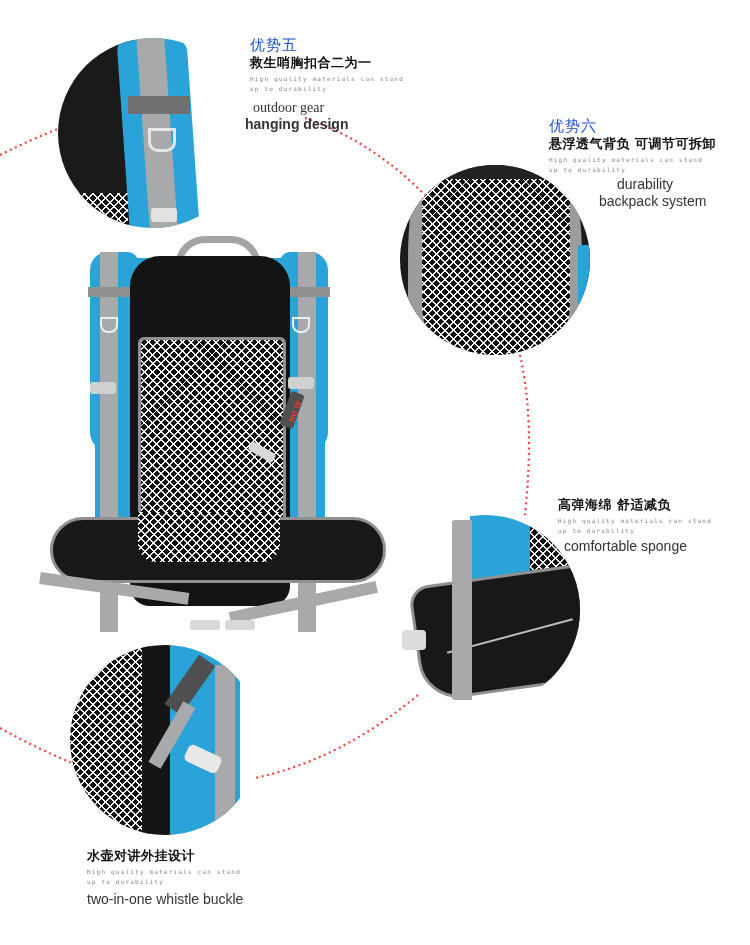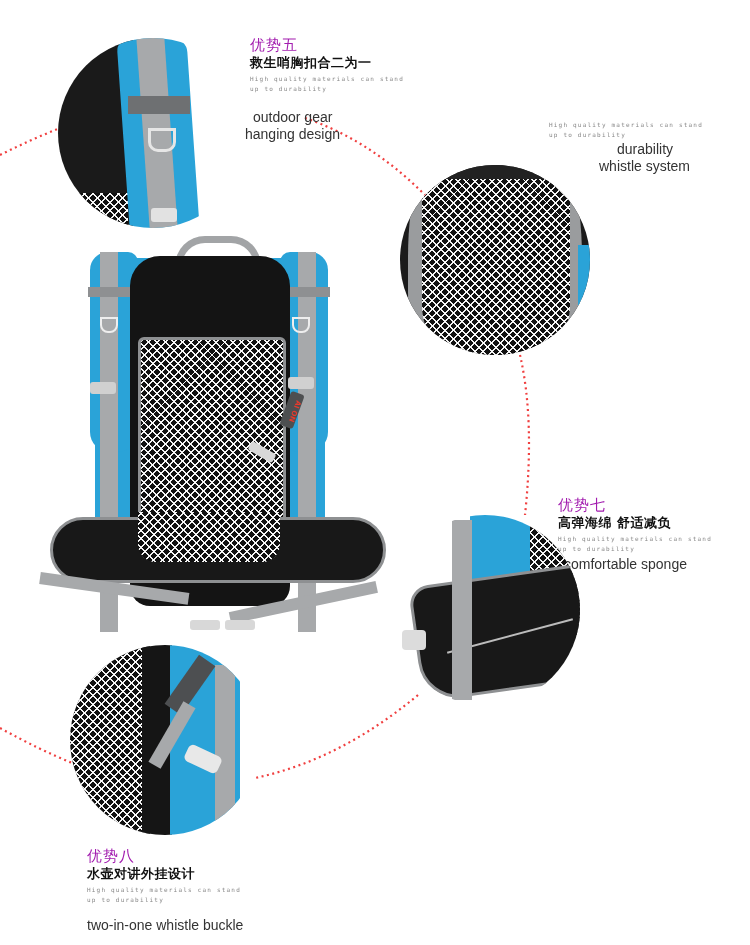--- a/index.html
+++ b/index.html
@@ -1,19 +1,19 @@
 <!DOCTYPE html>
 <html><head>
 <meta charset="utf-8">
 <style>
   html, body { margin:0; padding:0; background:#ffffff; }
   body { width:750px; height:945px; position:relative; overflow:hidden;
          font-family:"DejaVu Sans", "Liberation Sans", sans-serif; }
   .abs { position:absolute; }
-  .feat-num { color:#a21caf; font-size:15px; line-height:18px; letter-spacing:1px; font-weight:normal; }
+  .feat-num { color:#1d4ed8; font-size:15px; line-height:18px; letter-spacing:1px; font-weight:normal; }
   .feat-cn { color:#111; font-size:13px; font-weight:bold; line-height:17px; letter-spacing:0.5px; white-space:nowrap; }
   .feat-sub { color:#888; font-size:6px; line-height:10px; letter-spacing:1.2px; font-family:"DejaVu Sans Mono", monospace; width:160px; }
   .feat-en { color:#333; font-size:14px; line-height:17px; font-family:"Liberation Sans", sans-serif; }
   .circle { border-radius:50%; overflow:hidden; }
   .mesh {
     background-color:#111;
     background-image:
       repeating-linear-gradient(45deg, rgba(255,255,255,0.95) 0 1.4px, transparent 1.4px 6px),
       repeating-linear-gradient(-45deg, rgba(255,255,255,0.95) 0 1.4px, transparent 1.4px 6px);
   }
@@ -45,28 +45,30 @@
   <div class="abs grey-strap" style="left:85px;top:0;width:28px;height:190px;transform:skewX(4deg);"></div>
   <div class="abs" style="left:70px;top:58px;width:62px;height:18px;background:#6e7072;"></div>
   <div class="abs" style="left:90px;top:90px;width:22px;height:18px;border:3px solid #e6e6e6;border-radius:0 0 10px 10px;"></div>
   <div class="abs" style="left:93px;top:170px;width:26px;height:14px;background:#e2e2e2;border-radius:3px;"></div>
 </div>
 
 <div class="abs" style="left:250px;top:36px;">
   <div class="feat-num">优势五</div>
   <div class="feat-cn">救生哨胸扣合二为一</div>
   <div class="feat-sub" style="margin-top:3px;">High quality materials can stand up to durability</div>
-  <div class="feat-en" style="margin-left:3px;margin-top:15px;">outdoor gear</div>
-  <div class="feat-en" style="margin-left:-5px;">hanging design</div>
+  <div class="feat-en" style="margin-left:3px;margin-top:5px;font-family:Liberation Serif, serif;">outdoor gear</div>
+  <div class="feat-en" style="margin-left:-5px;font-weight:bold;">hanging design</div>
 </div>
 
 <div class="abs" style="left:549px;top:117px;">
+  <div class="feat-num">优势六</div>
+  <div class="feat-cn">悬浮透气背负 可调节可拆卸</div>
   <div class="feat-sub" style="margin-top:3px;">High quality materials can stand up to durability</div>
   <div class="feat-en" style="margin-left:68px;margin-top:1px;">durability</div>
-  <div class="feat-en" style="margin-left:50px;">whistle system</div>
+  <div class="feat-en" style="margin-left:50px;">backpack system</div>
 </div>
 
 <div class="abs circle" style="left:400px;top:165px;width:190px;height:190px;background:#1b1b1b;">
   <div class="abs" style="left:0;top:0;width:190px;height:20px;background:#222;"></div>
   <div class="abs" style="left:8px;top:30px;width:22px;height:160px;background:#9a9c9e;border-radius:40%;"></div>
   <div class="abs" style="left:160px;top:30px;width:22px;height:160px;background:#9a9c9e;border-radius:40%;"></div>
   <div class="abs" style="left:178px;top:80px;width:14px;height:60px;background:#2aa3d8;"></div>
   <div class="abs mesh" style="left:22px;top:14px;width:148px;height:180px;border-radius:10px 10px 30% 30%;"></div>
 </div>
 
@@ -100,21 +102,20 @@
   <div class="abs" style="left:160px;top:388px;width:30px;height:10px;background:#d8d8d8;border-radius:3px;"></div>
   <div class="abs" style="left:195px;top:388px;width:30px;height:10px;background:#d8d8d8;border-radius:3px;"></div>
   <div class="abs" style="left:60px;top:150px;width:26px;height:12px;background:#d0d0d0;border-radius:3px;"></div>
   <div class="abs" style="left:258px;top:145px;width:26px;height:12px;background:#d0d0d0;border-radius:3px;"></div>
   <div class="abs" style="left:218px;top:215px;width:28px;height:10px;background:#d8d8d8;border-radius:3px;transform:rotate(30deg);"></div>
 
   <div class="abs" style="left:255px;top:160px;width:14px;height:36px;background:#4d4f51;border-radius:3px;transform:rotate(20deg);color:#e53b2e;font-size:7px;writing-mode:vertical-rl;text-align:center;font-weight:bold;">AI ON</div>
 </div>
 
 <div class="abs" style="left:558px;top:496px;">
-  <div class="feat-num">优势七</div>
   <div class="feat-cn">高弹海绵 舒适减负</div>
   <div class="feat-sub" style="margin-top:3px;">High quality materials can stand up to durability</div>
   <div class="feat-en" style="margin-left:6px;margin-top:2px;">comfortable sponge</div>
 </div>
 
 <div class="abs circle" style="left:390px;top:515px;width:190px;height:190px;background:#ffffff;">
   <div class="abs blue" style="left:80px;top:0;width:60px;height:70px;"></div>
   <div class="abs mesh" style="left:140px;top:0;width:60px;height:120px;"></div>
   <div class="abs" style="left:25px;top:60px;width:170px;height:110px;background:#181818;border:3px solid #8e9092;border-radius:20px 0 0 40px;transform:rotate(-8deg);"></div>
   <div class="abs" style="left:55px;top:120px;width:130px;height:2px;background:#bcbcbc;transform:rotate(-15deg);"></div>
@@ -127,17 +128,16 @@
   <div class="abs" style="left:72px;top:0;width:30px;height:190px;background:#151515;"></div>
   <div class="abs blue" style="left:100px;top:0;width:70px;height:190px;"></div>
   <div class="abs grey-strap" style="left:145px;top:20px;width:20px;height:170px;"></div>
   <div class="abs" style="left:110px;top:10px;width:20px;height:60px;background:#4d4f51;transform:rotate(35deg);"></div>
   <div class="abs grey-strap" style="left:95px;top:55px;width:14px;height:70px;transform:rotate(30deg);"></div>
   <div class="abs" style="left:115px;top:105px;width:36px;height:18px;background:#e8e8e8;border-radius:5px;transform:rotate(25deg);"></div>
 
 </div>
 
 <div class="abs" style="left:87px;top:847px;">
-  <div class="feat-num">优势八</div>
   <div class="feat-cn">水壶对讲外挂设计</div>
   <div class="feat-sub" style="margin-top:3px;">High quality materials can stand up to durability</div>
-  <div class="feat-en" style="margin-top:12px;">two-in-one whistle buckle</div>
+  <div class="feat-en" style="margin-top:4px;">two-in-one whistle buckle</div>
 </div>
 
 </body></html>

